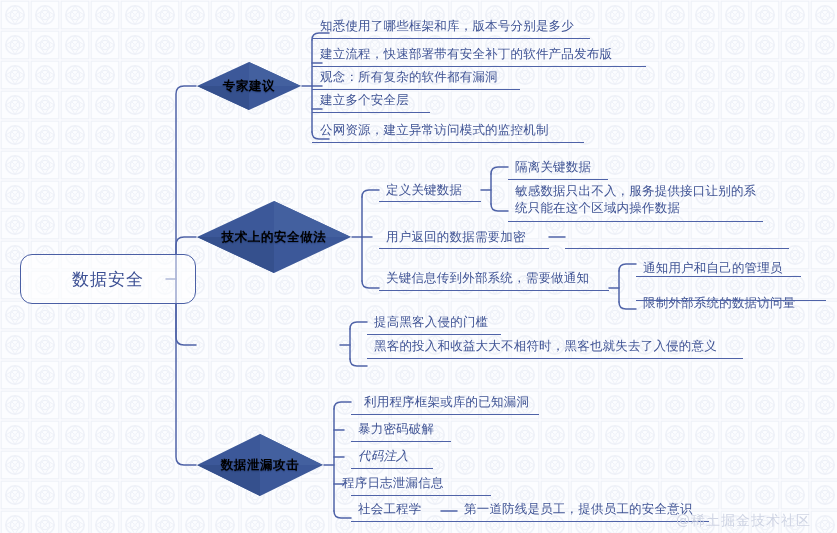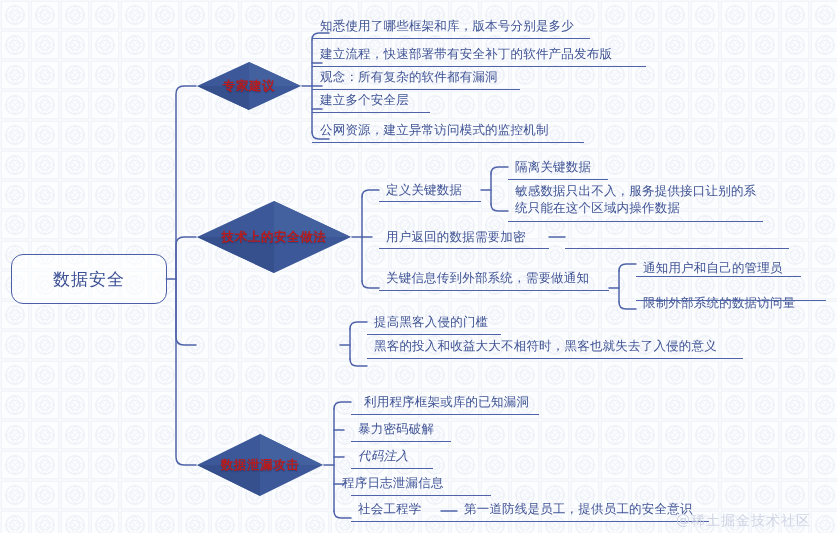--- a/index.html
+++ b/index.html
@@ -38,21 +38,21 @@
   
   .diamond{
     position:absolute;
   }
   .diamond .dshape{
     position:absolute;left:0;top:0;
   }
   .diamond .dlabel{
     position:absolute;left:0;top:0;width:100%;height:100%;
     display:flex;align-items:center;justify-content:center;
-    color:#b91c1c;
+    color:#000000;
     font-size:12.5px;
     font-weight:bold;
     letter-spacing:0.6px;
     text-shadow:0 1px 1px rgba(20,40,90,.45);
     white-space:nowrap;
   }
 
   
   .leaf{
     position:absolute;
@@ -151,21 +151,21 @@
       <path d="M334 409 L334 511"></path>
       <path d="M334 511 Q334 518 341 518 L351 518"></path>
       <path d="M334 430 L344 430"></path>
       <path d="M334 457 L344 457"></path>
       <path d="M334 484 L344 484"></path>
 
       <path d="M441 511 L457 511"></path>
     </g>
   </svg>
 
-  <div class="root-node" style="left:11px;top:254px;width:156px;height:50px;">
+  <div class="root-node" style="left:20px;top:254px;width:176px;height:50px;">
     <span>数据安全</span>
   </div>
 
   <div class="diamond" style="left:196px;top:61px;width:106px;height:50px;">
     <svg class="dshape" width="106" height="50" viewBox="0 0 106 50" xmlns="http://www.w3.org/2000/svg">
       <polygon points="53,1 105,25 53,49 1,25" fill="#3c5899"></polygon>
       <polygon points="53,1 105,25 53,25" fill="#43609f"></polygon>
       <polygon points="1,25 53,25 53,49" fill="#35508d"></polygon>
     </svg>
     <div class="dlabel">专家建议</div>

